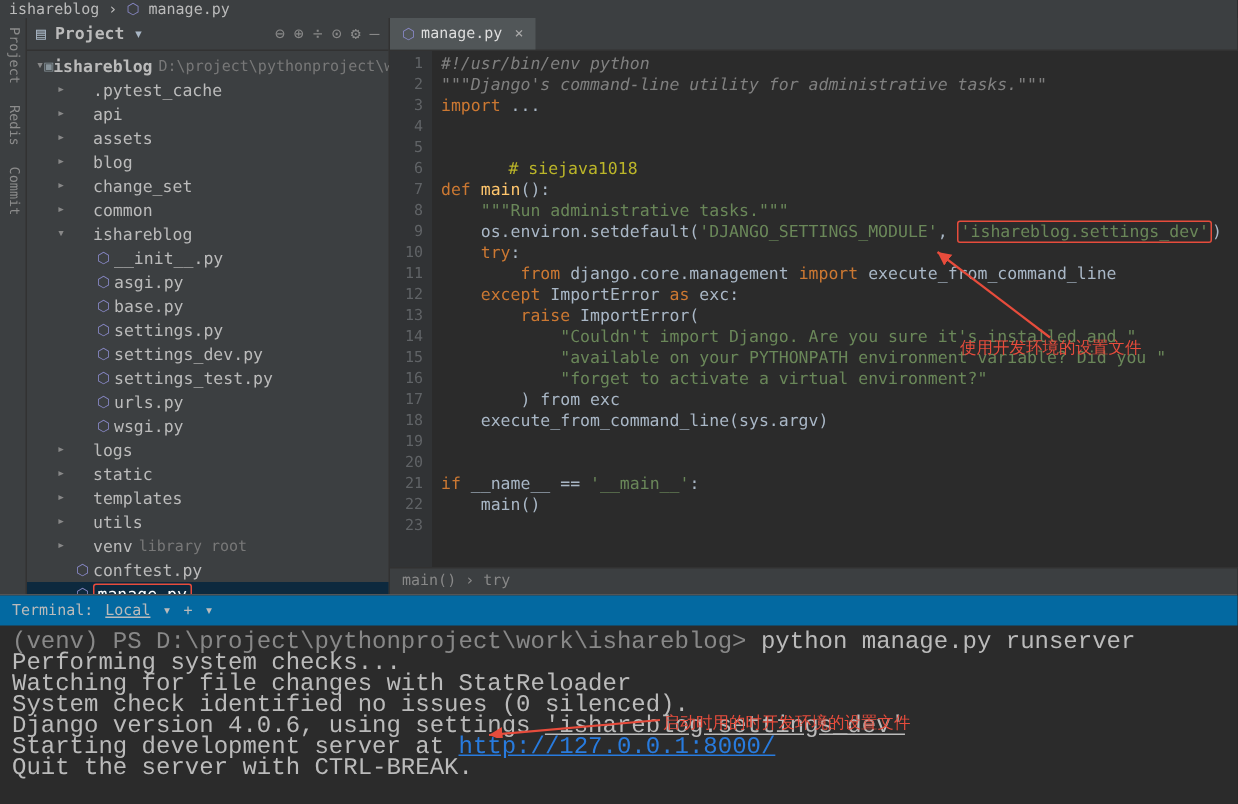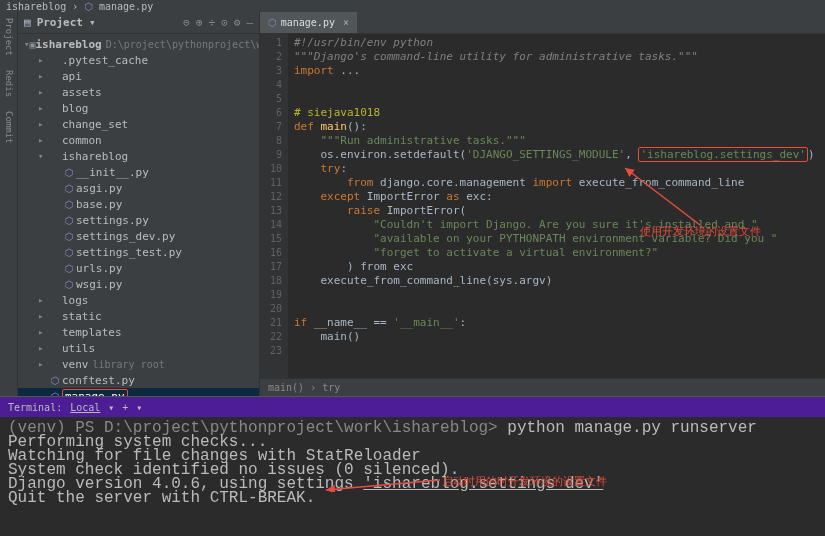--- a/index.html
+++ b/index.html
@@ -28,25 +28,25 @@
 .tab .close { color: #aaa; margin-left: 4px; }
 .code-area { flex: 1; display: flex; overflow: auto; position: relative; }
 .gutter { width: 28px; background: #313335; text-align: right; padding: 2px 6px 2px 0; color: #606366; font-size: 10px; line-height: 14px; }
 .gutter div { height: 14px; }
 .code { flex: 1; padding: 2px 6px; font-size: 11px; line-height: 14px; white-space: pre; position: relative; }
 .code div { height: 14px; }
 .c-kw { color: #cc7832; }
 .c-str { color: #6a8759; }
 .c-com { color: #808080; font-style: italic; }
 .c-fn { color: #ffc66d; }
-.c-dec { color: #bbb529; }
+.c-dec { color: #bbb529; margin-left: 45px; }
 .c-id { color: #a9b7c6; }
 .breadcrumb { height: 18px; background: #3c3f41; border-top: 1px solid #323232; display: flex; align-items: center; padding: 0 8px; gap: 6px; font-size: 10px; color: #888; }
 .terminal { height: 140px; background: #2b2b2b; border-top: 1px solid #555; display: flex; flex-direction: column; }
-.term-header { height: 20px; background: #4c1d95; display: flex; align-items: center; padding: 0 8px; gap: 8px; font-size: 10px; color: #bbb; }
+.term-header { height: 20px; background: #0369a1; display: flex; align-items: center; padding: 0 8px; gap: 8px; font-size: 10px; color: #bbb; }
 .term-header .tab-t { text-decoration: underline; }
 .term-body { flex: 1; padding: 4px 8px; font-size: 16px; line-height: 14px; color: #bbb; overflow: hidden; font-family: Liberation Mono, monospace; }
 .term-body div { white-space: pre; }
 .link { color: #287bde; text-decoration: underline; }
 .ul { text-decoration: underline; }
 .arrow-svg { position: absolute; pointer-events: none; }
 .annotation { position: absolute; color: #e74c3c; font-size: 11px; font-family: "Microsoft YaHei", sans-serif; pointer-events: none; }
 .str-hl { border: 1px solid #e74c3c; border-radius: 2px; padding: 0 1px; }
 .icon-folder { color: #87939a; }
 .icon-py { color: #8888c6; }
@@ -255,20 +255,21 @@
     <span>+</span>
     <span>▾</span>
   </div>
   <div class="term-body" id="term">
       <div><span style="color:#888">(venv) PS D:\project\pythonproject\work\ishareblog&gt; </span>python manage.py runserver</div>
       <div>Performing system checks...</div>
       <div>Watching for file changes with StatReloader</div>
       <div></div>
       <div>System check identified no issues (0 silenced).</div>
       <div>Django version 4.0.6, using settings <span class="ul">'ishareblog.settings_dev'</span></div>
+      <div>Starting development server at <span class="link">http://127.0.0.1:8000/</span></div>
       <div>Quit the server with CTRL-BREAK.</div>
     </div>
 </div>
 
 <svg class="arrow-svg" style="left:560px; top:160px;" width="180" height="80">
   <defs>
       <marker id="ar1" markerWidth="8" markerHeight="8" refX="6" refY="3" orient="auto">
         <path d="M0,0 L6,3 L0,6 Z" fill="#e74c3c"></path>
       </marker>
     </defs>

